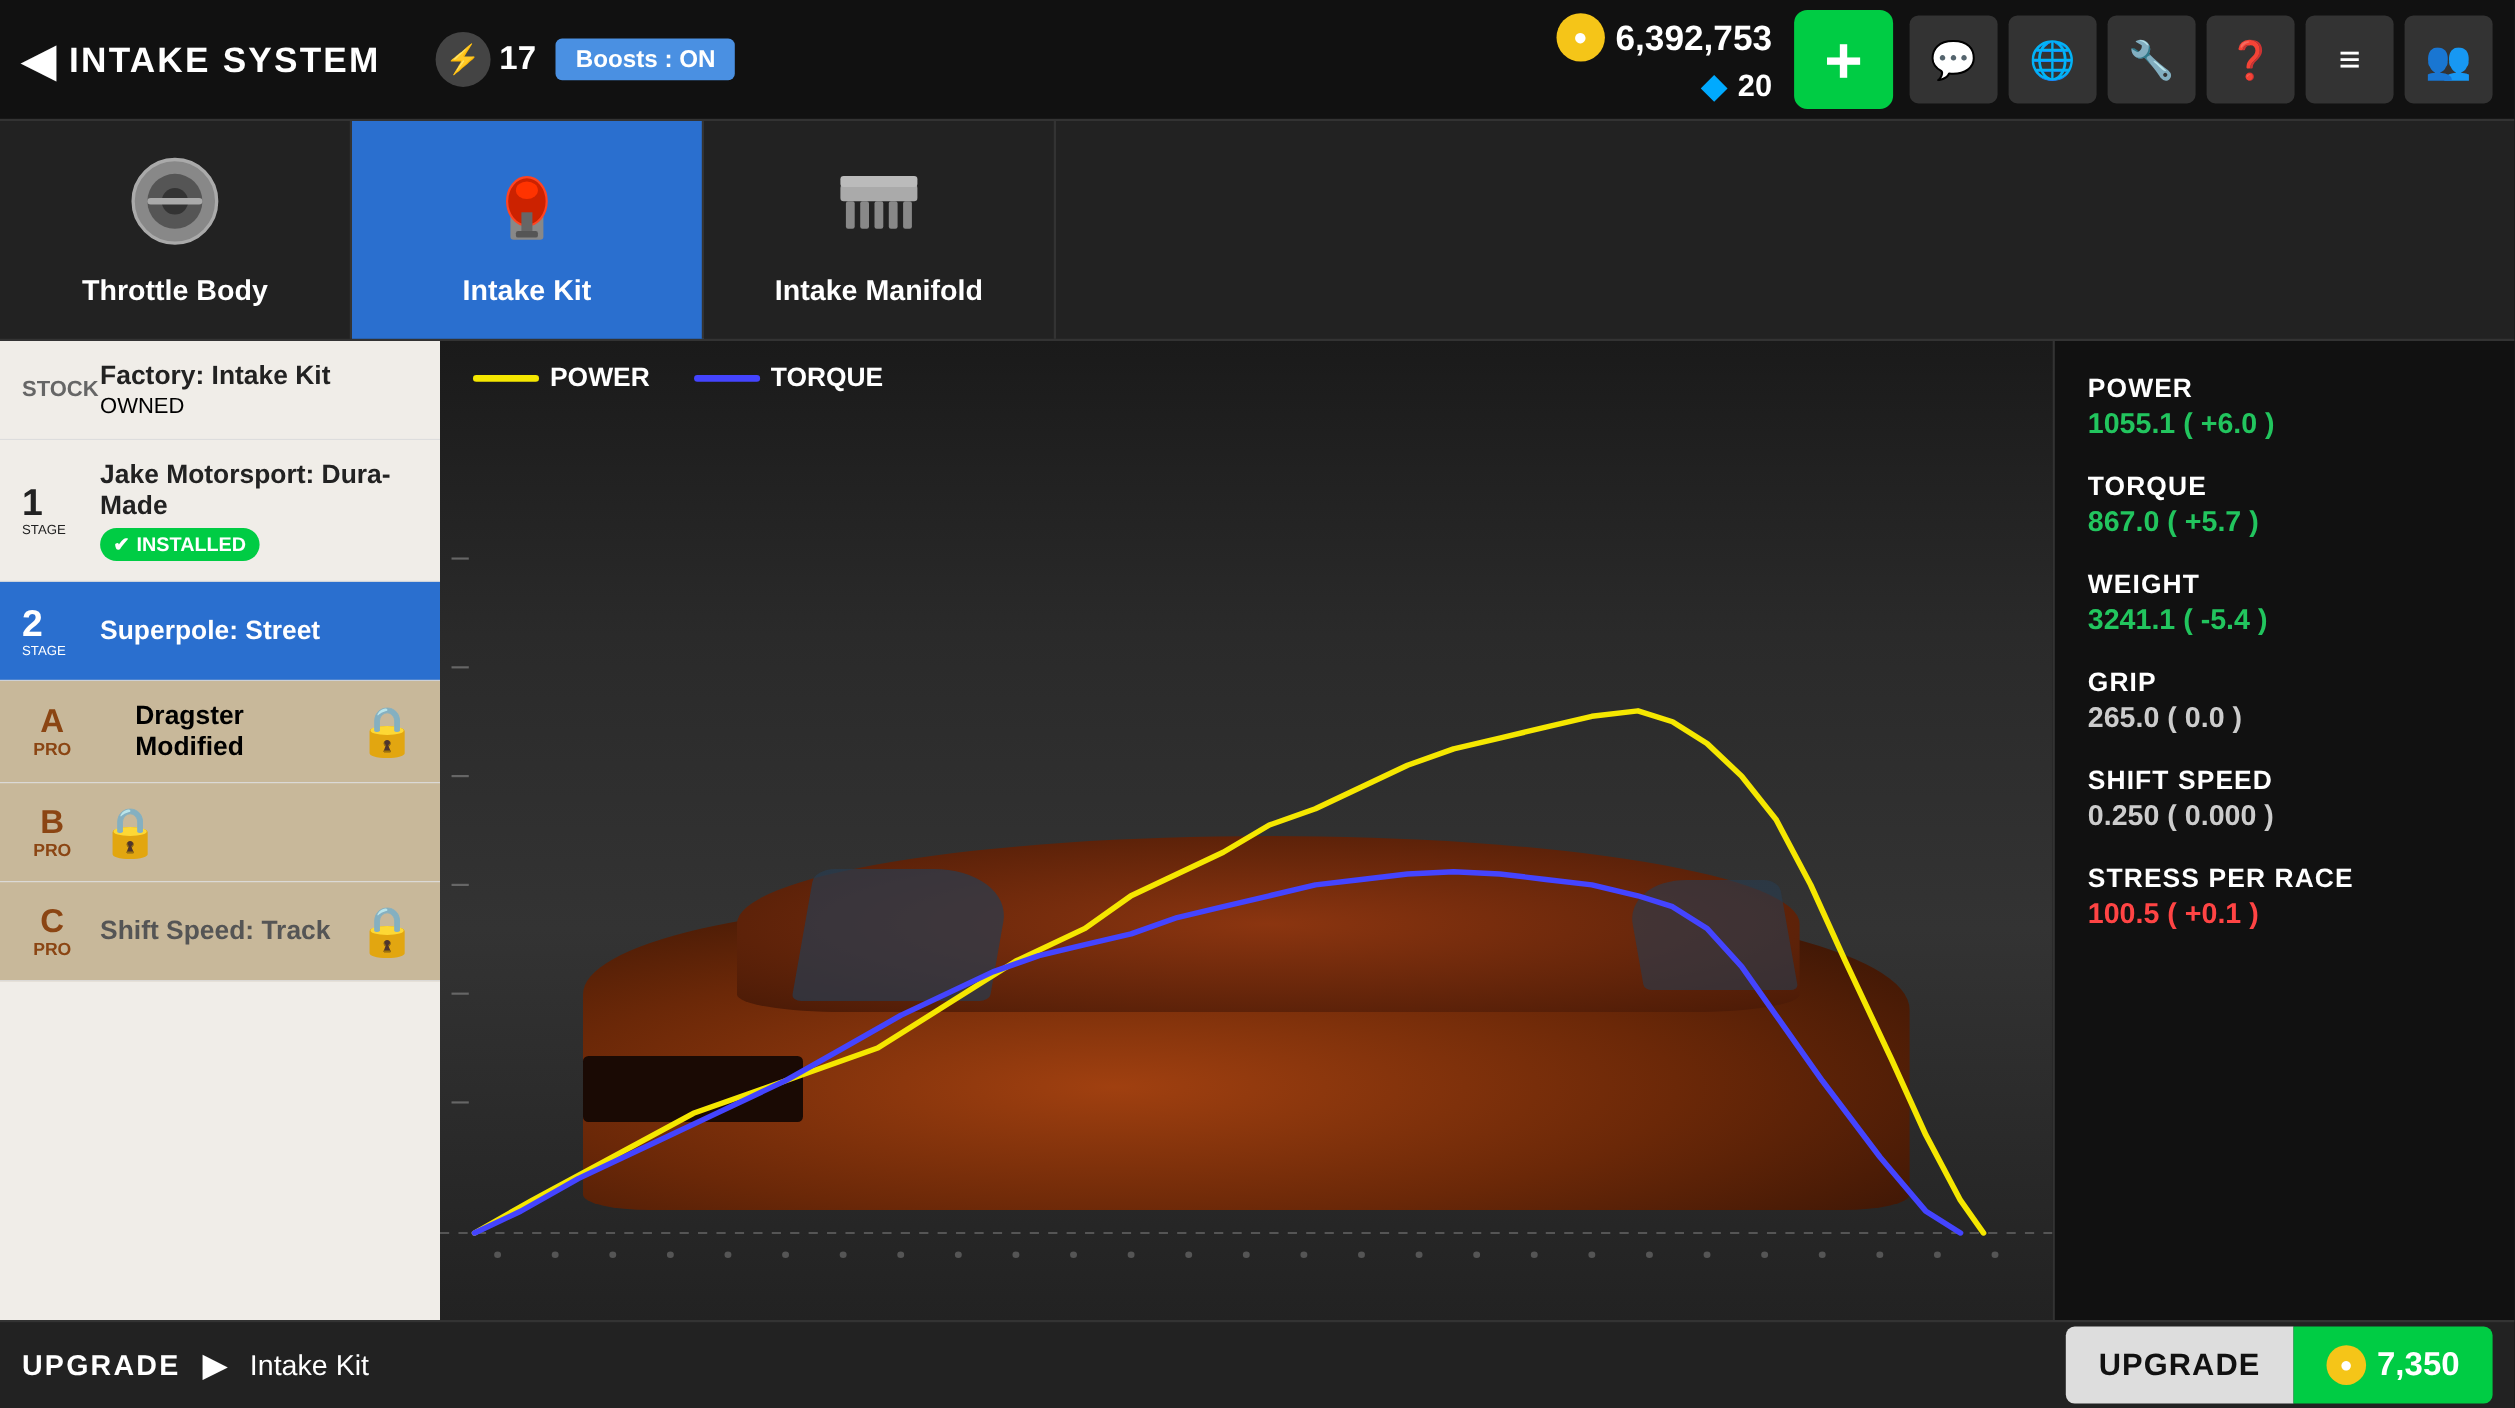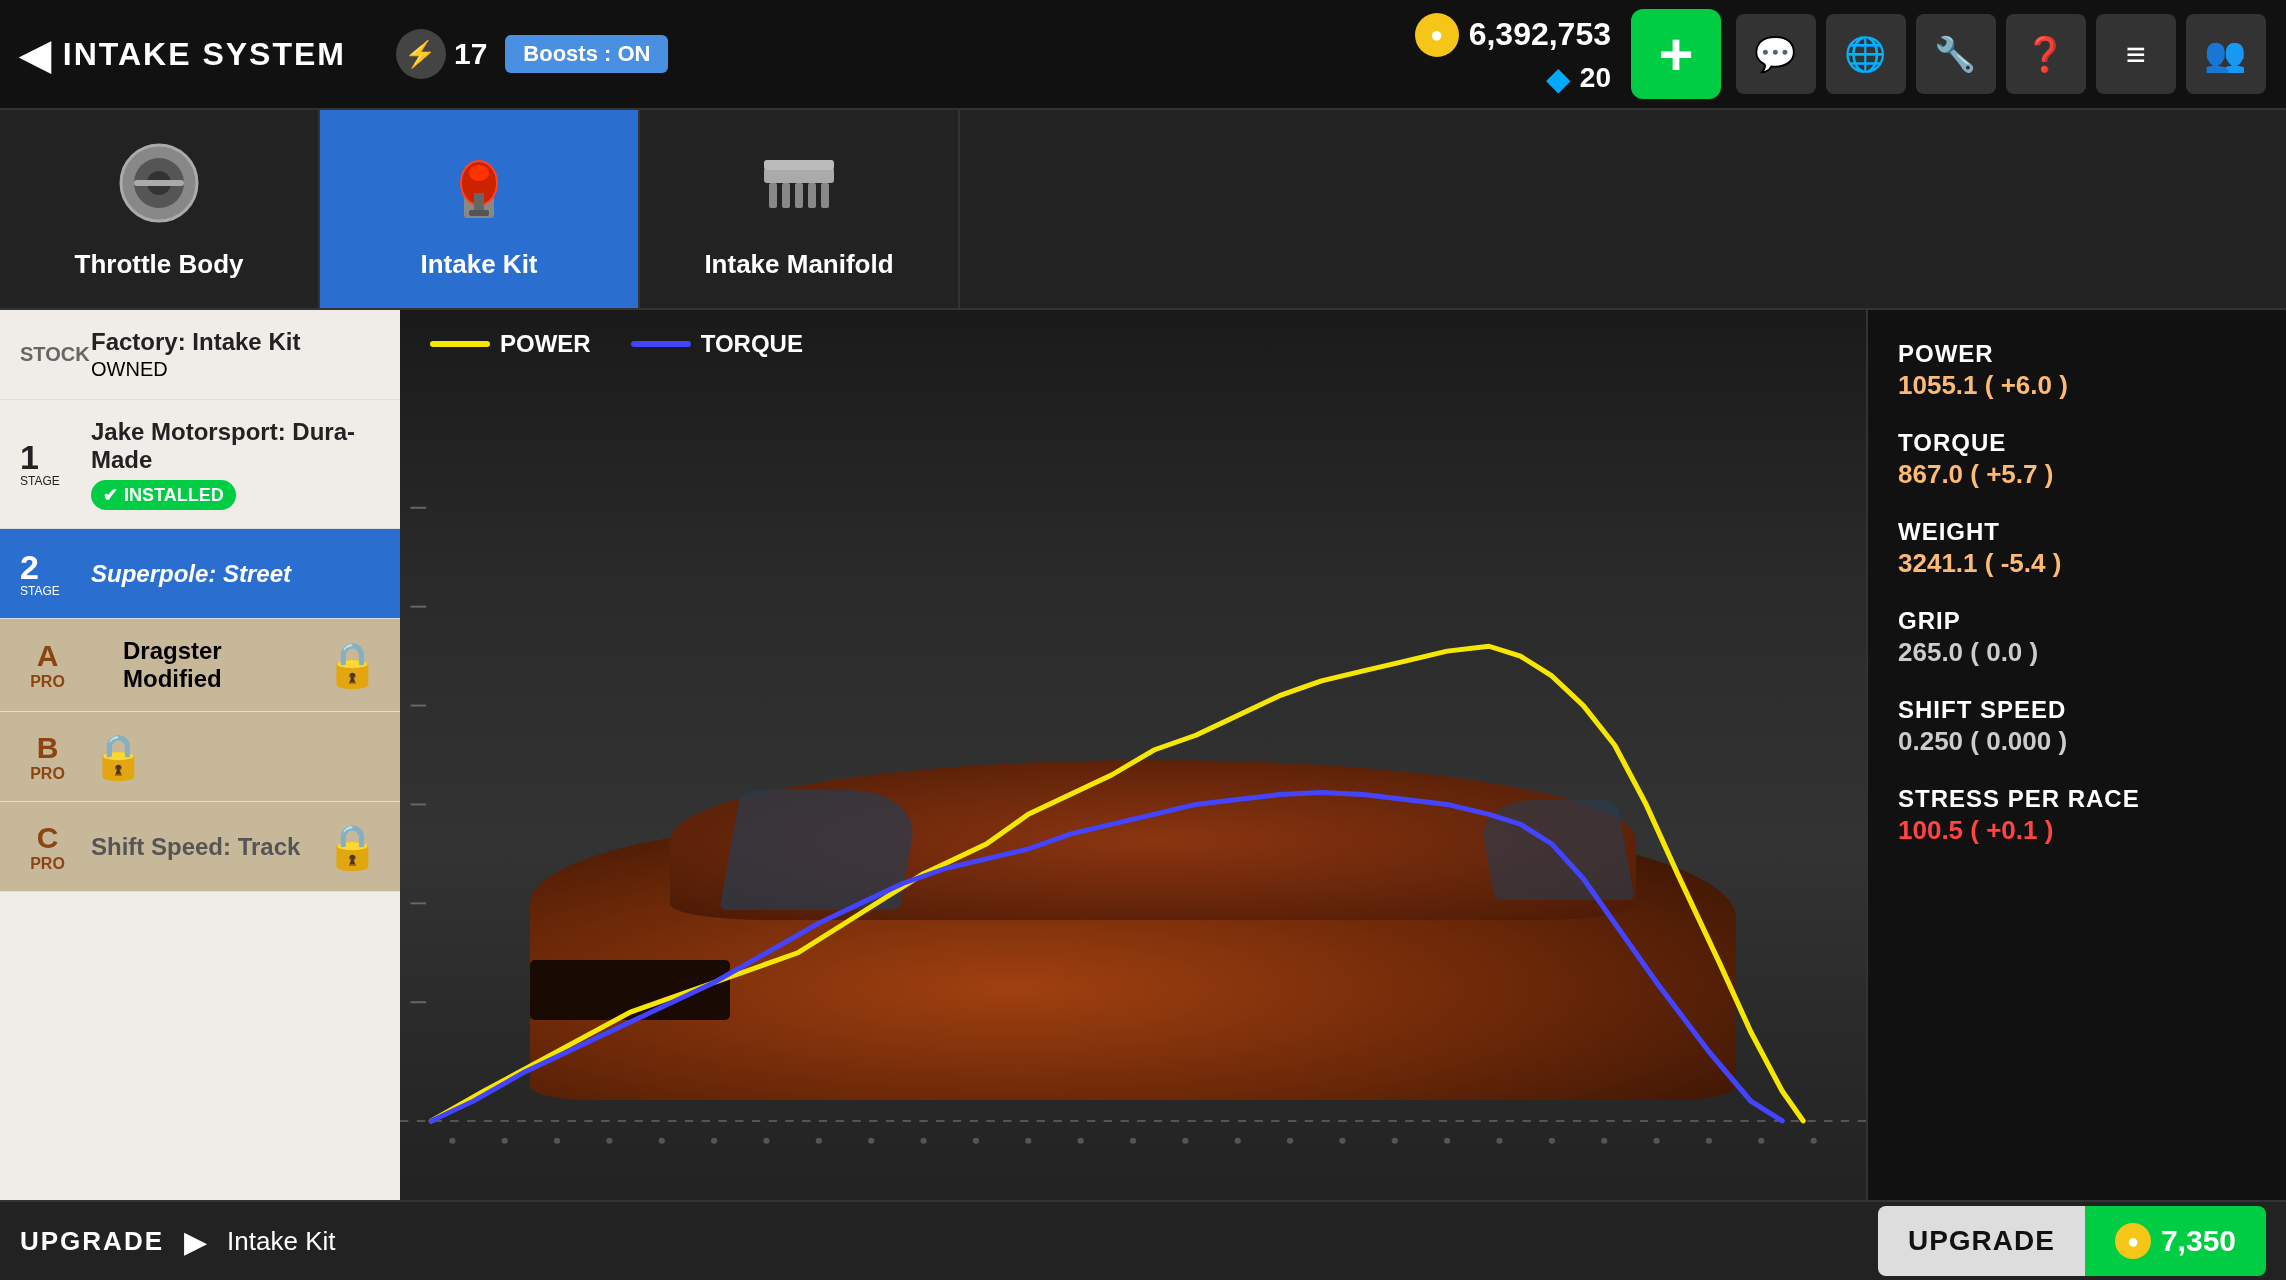--- a/index.html
+++ b/index.html
@@ -209,21 +209,21 @@
       font-weight: normal;
       text-transform: uppercase;
     }
     .upgrade-info {
       flex: 1;
     }
     .upgrade-name {
       font-size: 24px;
       font-weight: 900;
     }
-    .upgrade-name.active { color: white; font-style: italic; }
+    .upgrade-name.active { color: white; }
     .installed-badge {
       display: inline-flex;
       align-items: center;
       gap: 6px;
       background: #00cc44;
       color: white;
       padding: 4px 12px;
       border-radius: 20px;
       font-size: 18px;
       font-weight: bold;
@@ -311,21 +311,21 @@
       font-weight: 900;
       color: white;
       letter-spacing: 1px;
     }
     .stat-value {
       font-size: 26px;
       font-weight: bold;
       color: #ccc;
       margin-top: 2px;
     }
-    .stat-value.positive { color: #fdba74; }
+    .stat-value.positive { color: #22c55e; }
     .stat-value.negative { color: #ff4444; }
 
     
     .bottom-bar {
       height: 80px;
       background: #222;
       display: flex;
       align-items: center;
       border-top: 2px solid #333;
       padding: 0 20px;

